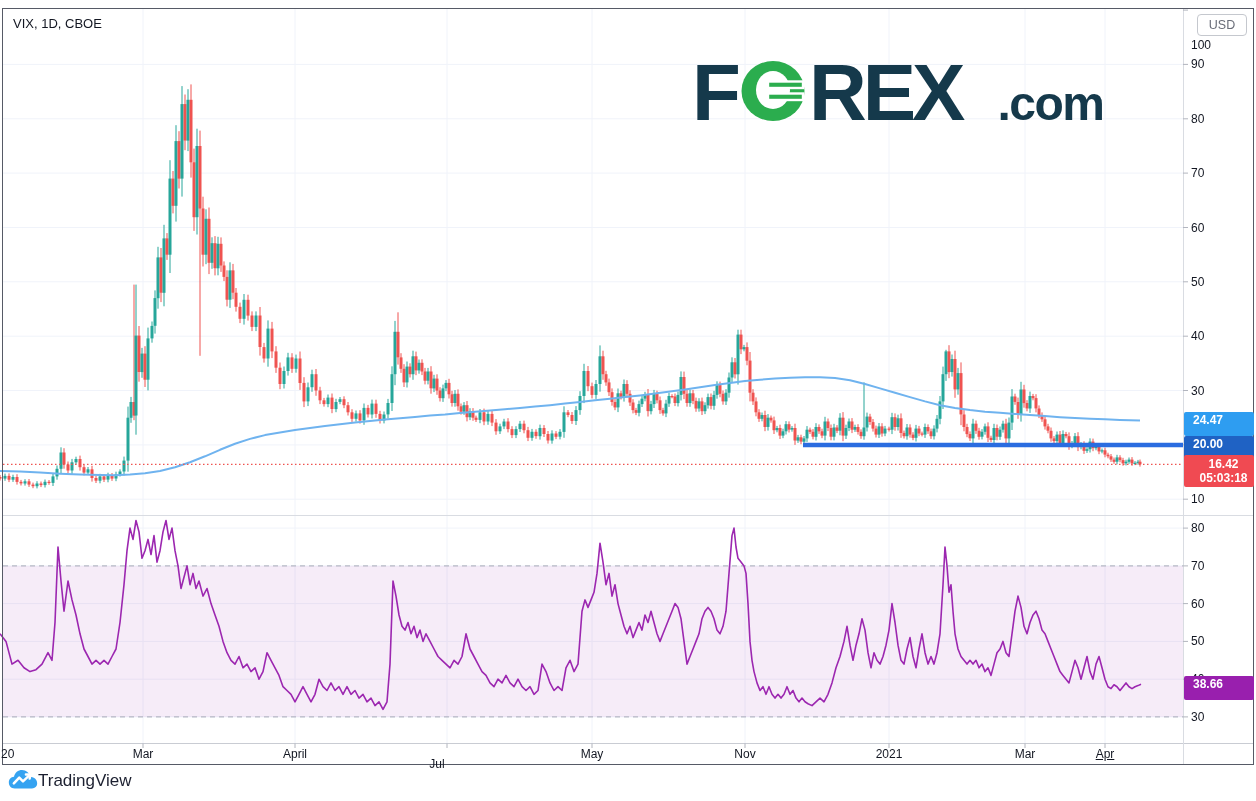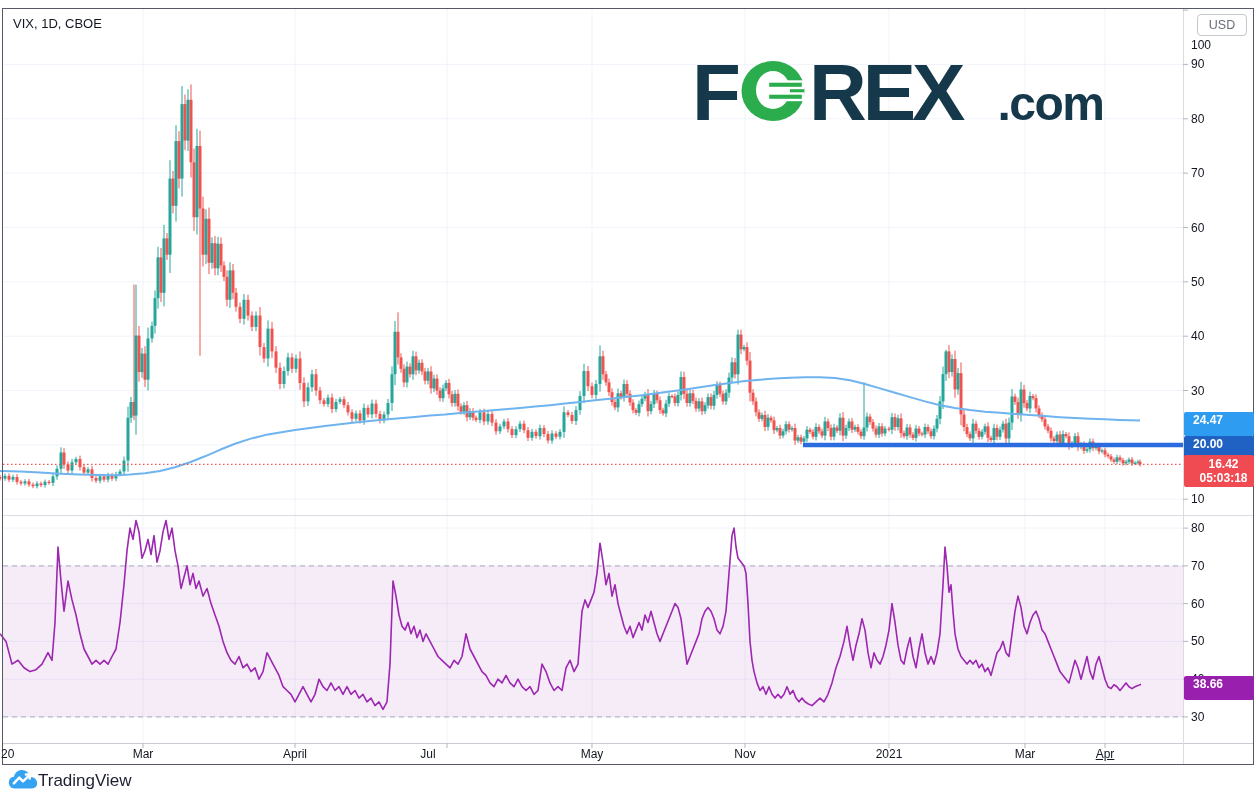--- a/index.html
+++ b/index.html
@@ -817,21 +817,21 @@
       <div class="ptick" style="top: 565.9px;">70</div>
       <div class="ptick" style="top: 603.6px;">60</div>
       <div class="ptick" style="top: 641.4px;">50</div>
       <div class="ptick" style="top: 679.2px;">40</div>
       <div class="ptick" style="top: 716.9px;">30</div>
     </div>
   <div id="time-ticks">
       <div class="ttick first" style="left: 1px;">20</div>
       <div class="ttick" style="left: 143px;">Mar</div>
       <div class="ttick" style="left: 295px;">April</div>
-      <div class="ttick" style="left: 428px;">Jul</div>
+      <div class="ttick" style="left: 437px; margin-top: 10px;">Jul</div>
       <div class="ttick" style="left: 592px;">May</div>
       <div class="ttick" style="left: 745px;">Nov</div>
       <div class="ttick" style="left: 889px;">2021</div>
       <div class="ttick" style="left: 1025px;">Mar</div>
       <div class="ttick" style="left: 1105px; text-decoration: underline;">Apr</div>
     </div>
 
   <div class="chip single" id="chip-ma" style="top: 412.1px; background: rgb(46, 157, 241);">24.47</div>
   <div class="chip single" id="chip-level" style="top: 436.4px; background: rgb(31, 98, 196);">20.00</div>
   <div class="chip dbl" id="chip-last" style="top: 455.3px; background: rgb(240, 74, 82);">

